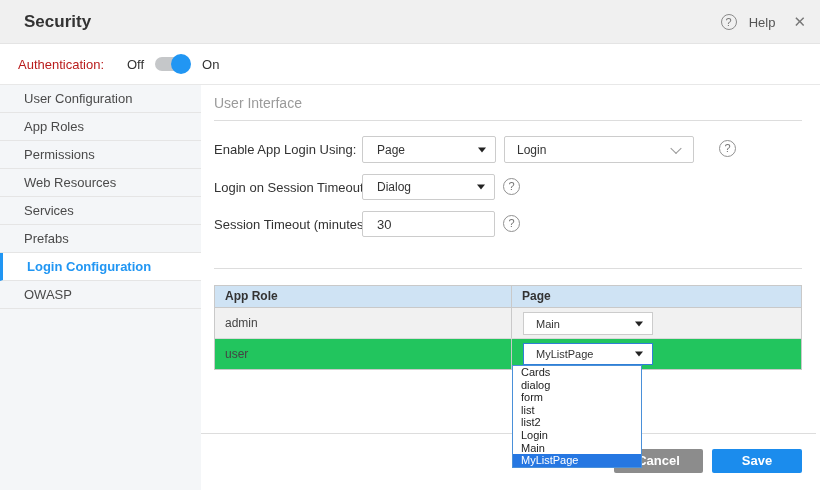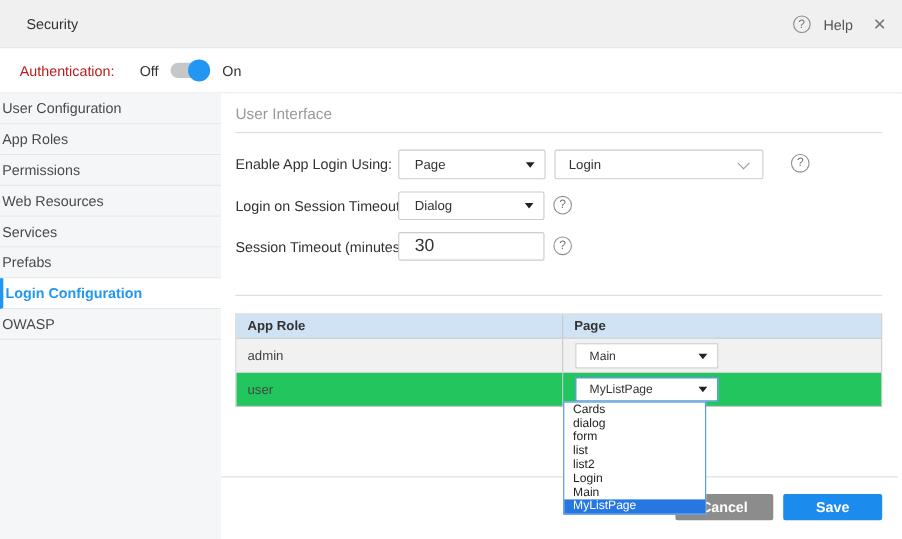--- a/index.html
+++ b/index.html
@@ -8,21 +8,21 @@
     font-family:"Liberation Sans", sans-serif;
     position:relative; background:#fff; overflow:hidden;
     color:#333;
   }
   
   .hdr {
     position:absolute; left:0; top:0; width:820px; height:44px;
     background:#f0f0f0; border-bottom:1px solid #e4e4e4;
     display:flex; align-items:center;
   }
-  .hdr-title { font-size:13px; font-weight:normal; color:#333; margin-left:24px; }
+  .hdr-title { font-size:17px; font-weight:bold; color:#333; margin-left:24px; }
   .hdr-right { position:absolute; right:14px; top:0; height:44px; display:flex; align-items:center; gap:12px; }
   .qicon {
     width:16px; height:16px; border:1px solid #8a8a8a; border-radius:50%;
     color:#777; font-size:11px; line-height:14px; text-align:center; display:inline-block;
   }
   .hdr-help { font-size:13px; color:#555; }
   .hdr-close { font-size:15px; color:#777; margin-left:6px; cursor:pointer; }
   
   .authbar {
     position:absolute; left:0; top:44px; width:820px; height:41px;
@@ -34,21 +34,21 @@
   .toggle { position:relative; width:36px; height:20px; margin:0 11px; cursor:pointer; }
   .tog-track { position:absolute; left:0; top:3px; width:34px; height:14px; border-radius:7px; background:#c5c7c9; }
   .tog-knob { position:absolute; right:0; top:0; width:20px; height:20px; border-radius:50%; background:#2196f3; }
   .tog-on { color:#333; }
   
   .sidebar {
     position:absolute; left:0; top:85px; width:205px; height:405px;
     background:#f4f6f8; border-right:1px solid #ddd;
   }
   .side-item {
-    height:28px; line-height:27px; padding-left:2px; font-size:13px; color:#4a4a4a;
+    height:28px; line-height:27px; padding-left:24px; font-size:13px; color:#4a4a4a;
     border-bottom:1px solid #e5e5e5; cursor:pointer; background:#f4f6f8;
   }
   .side-item.active {
     background:#fff; color:#2196f3; font-weight:bold;
     border-left:3px solid #2196f3; 
   }
   
   .content { position:absolute; left:201px; top:85px; width:615px; height:405px; background:#fff; }
   .sec-head { position:absolute; left:13px; font-size:14px; color:#9a9a9a; }
   .rule { position:absolute; left:13px; right:14px; border-top:1px solid #ddd; }
@@ -67,21 +67,21 @@
     position:absolute; right:13px; top:50%;
     width:8px; height:8px; border-right:1px solid #999; border-bottom:1px solid #999;
     transform:translateY(-70%) rotate(45deg);
   }
   .help {
     position:absolute; width:17px; height:17px; border:1px solid #919191; border-radius:50%;
     color:#757575; font-size:11px; line-height:15px; text-align:center; cursor:pointer;
   }
   .tinput {
     position:absolute; background:#fff; border:1px solid #ccc; border-radius:2px;
-    font-size:16px; color:#333; padding-left:14px;
+    font-size:13px; color:#333; padding-left:14px;
     font-family:"Liberation Sans", sans-serif;
   }
   
   .plp-table { position:absolute; left:13px; top:200px; width:588px; border:1px solid #c9c9c9; font-size:12px; }
   .thead { display:flex; height:22px; background:#cfe3f4; border-bottom:1px solid #c9c9c9; font-weight:bold; color:#333; }
   .c1 { width:297px; padding-left:10px; border-right:1px solid #c9c9c9; }
   .c2 { flex:1; padding-left:10px; }
   .thead .c1, .thead .c2 { line-height:21px; }
   .trow { display:flex; position:relative; }
   .trow.r-admin { height:31px; background:#f1f1f1; border-bottom:1px solid #d9d9d9; }

